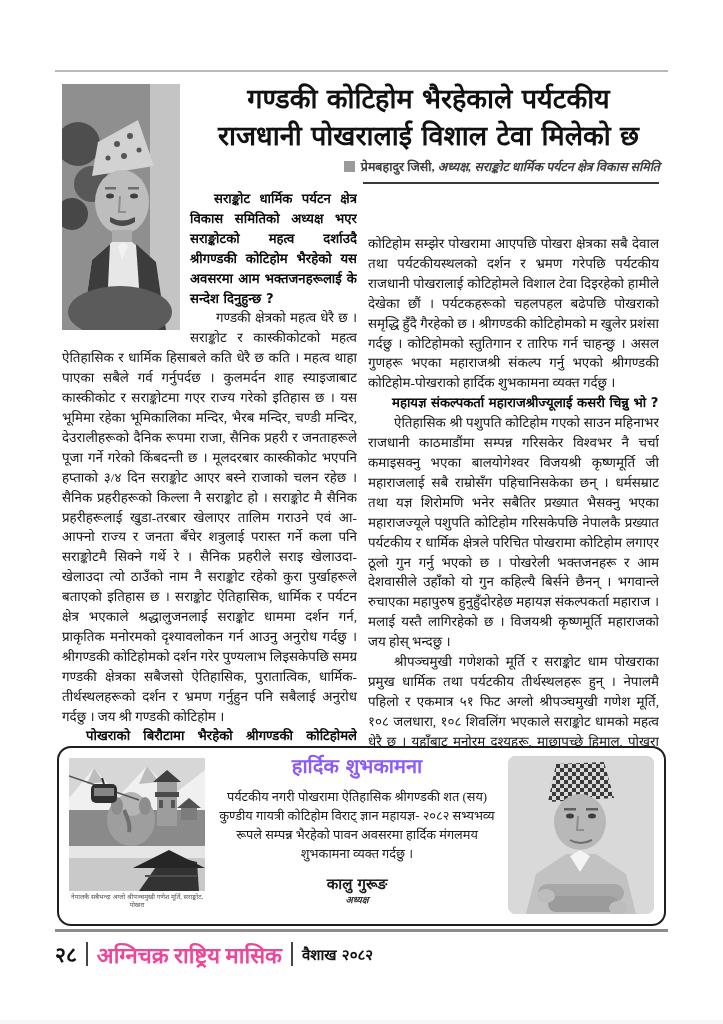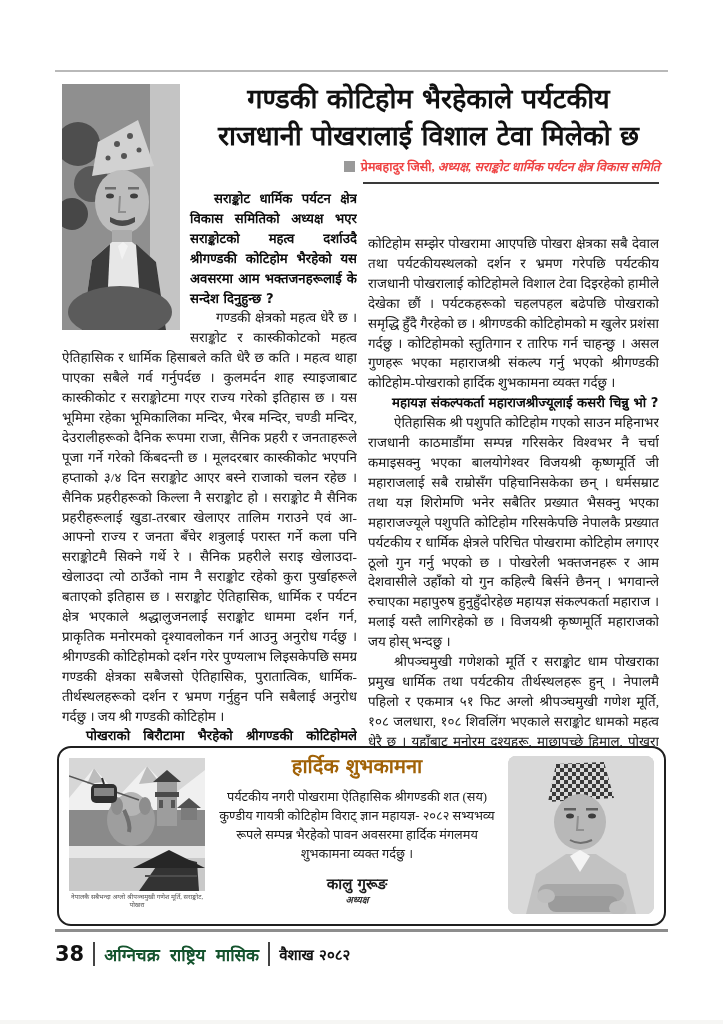--- a/index.html
+++ b/index.html
@@ -8,21 +8,21 @@
     position:relative; width:723px; height:1020px; background:#ffffff;
     font-family:"Liberation Serif", serif; color:#1c1c1c; overflow:hidden;
   }
   .top-rule { position:absolute; left:55px; top:70px; width:613px; height:2px; background:#b9b9b9; }
 
   
   .headline { position:absolute; left:192px; top:80px; width:473px; text-align:center;
     font-weight:bold; font-size:27px; line-height:37px; color:#111;
     font-family:"DejaVu Sans", sans-serif; }
   .byline { position:absolute; left:300px; top:158px; width:360px; text-align:right;
-    font-size:12.5px; color:#ef4444; }
+    font-size:12.5px; color:#404040; }
   .byline .bullet { display:inline-block; width:11px; height:11px; background:#9a9a9a;
     margin-right:6px; vertical-align:-1px; }
   .byline .name { font-weight:bold; }
   .byline .role { font-style:italic; font-weight:bold; }
   .byline-rule { position:absolute; left:363px; top:182px; width:296px; height:2px; background:#3a3a3a; }
 
   
   .photo { position:absolute; overflow:hidden; background:#cfcfcf; }
   .photo svg { display:block; width:100%; height:100%; }
   .photo-portrait-top { left:62px; top:84px; width:118px; height:246px; }
@@ -36,32 +36,32 @@
   .a { text-indent:26px; }
 
   
   .greet-box { position:absolute; left:57px; top:746px; width:609px; height:180px;
     border:2px solid #1f1f1f; border-radius:14px; background:#fff; }
   .greet-photo-left { left:69px; top:758px; width:136px; height:133px; }
   .greet-caption { position:absolute; left:64px; top:893px; width:146px; text-align:center;
     font-size:6.5px; color:#555; line-height:8px; }
   .greet-photo-right { left:508px; top:756px; width:146px; height:158px; border-radius:8px; }
   .greet-center { position:absolute; left:212px; top:752px; width:290px; text-align:center; }
-  .greet-title { font-weight:bold; font-size:20px; color:#a16207; font-family:"DejaVu Sans", sans-serif; }
+  .greet-title { font-weight:bold; font-size:20px; color:#8b5cf6; font-family:"DejaVu Sans", sans-serif; }
   .greet-body { margin-top:9px; font-size:12.8px; line-height:19px; color:#1b1b1b; }
   .greet-name { margin-top:9px; font-weight:bold; font-size:15px; font-family:"DejaVu Sans", sans-serif; }
   .greet-role { font-size:9.5px; font-style:italic; font-weight:bold; color:#333; }
   .greet-org { font-weight:bold; font-size:15.5px; font-family:"DejaVu Sans", sans-serif; }
 
   
   .footer-rule { position:absolute; left:55px; top:929px; width:613px; height:2.5px; background:#8d8d8d; }
   .footer { position:absolute; left:55px; top:939px; height:30px; display:flex; align-items:center; }
   .footer .pageno { font-size:21px; font-weight:bold; color:#111; font-family:"DejaVu Sans", sans-serif; }
   .footer .vbar { width:2px; height:24px; background:#444; margin:0 9px; }
-  .footer .mag { font-size:17px; font-weight:bold; color:#14532d; font-family:Liberation Mono, monospace; }
+  .footer .mag { font-size:22px; font-weight:bold; color:#ec4899; font-family:Liberation Serif, serif; }
   .footer .date { font-size:15px; font-weight:bold; color:#111; font-family:"DejaVu Sans", sans-serif; }
 </style>
 </head>
 <body>
 
 <div class="page">
 
   <div class="top-rule"></div>
 
   <div class="headline">
@@ -183,20 +183,20 @@
 
   <div class="greet-center">
     <div class="greet-title">हार्दिक शुभकामना</div>
     <div class="greet-body">पर्यटकीय नगरी पोखरामा ऐतिहासिक श्रीगण्डकी शत (सय) कुण्डीय गायत्री कोटिहोम विराट् ज्ञान महायज्ञ- २०८२ सभ्यभव्य रूपले सम्पन्न भैरहेको पावन अवसरमा  हार्दिक मंगलमय शुभकामना व्यक्त गर्दछु ।</div>
     <div class="greet-name">कालु गुरूङ</div>
     <div class="greet-role">अध्यक्ष</div>
   </div>
 
   <div class="footer-rule"></div>
   <div class="footer">
-    <span class="pageno">38</span>
+    <span class="pageno">२८</span>
     <span class="vbar"></span>
     <span class="mag">अग्निचक्र राष्ट्रिय मासिक</span>
     <span class="vbar"></span>
     <span class="date">वैशाख २०८२</span>
   </div>
 
 </div>
 
 </body></html>

